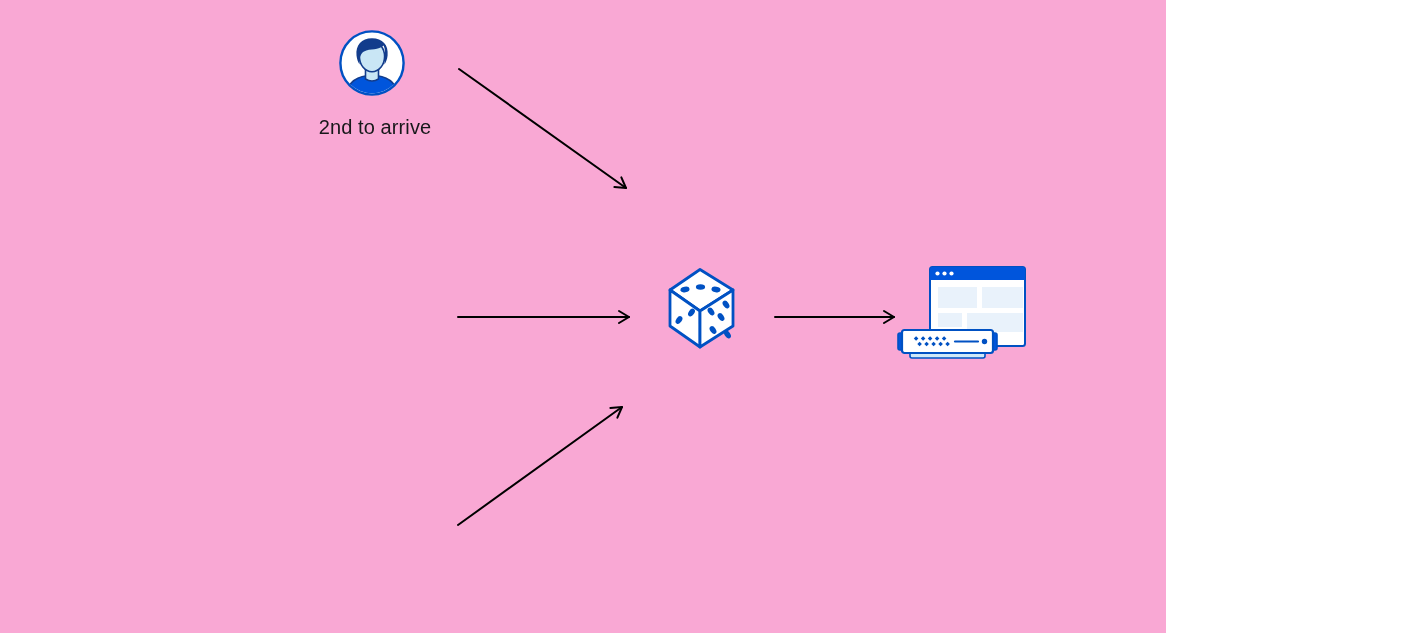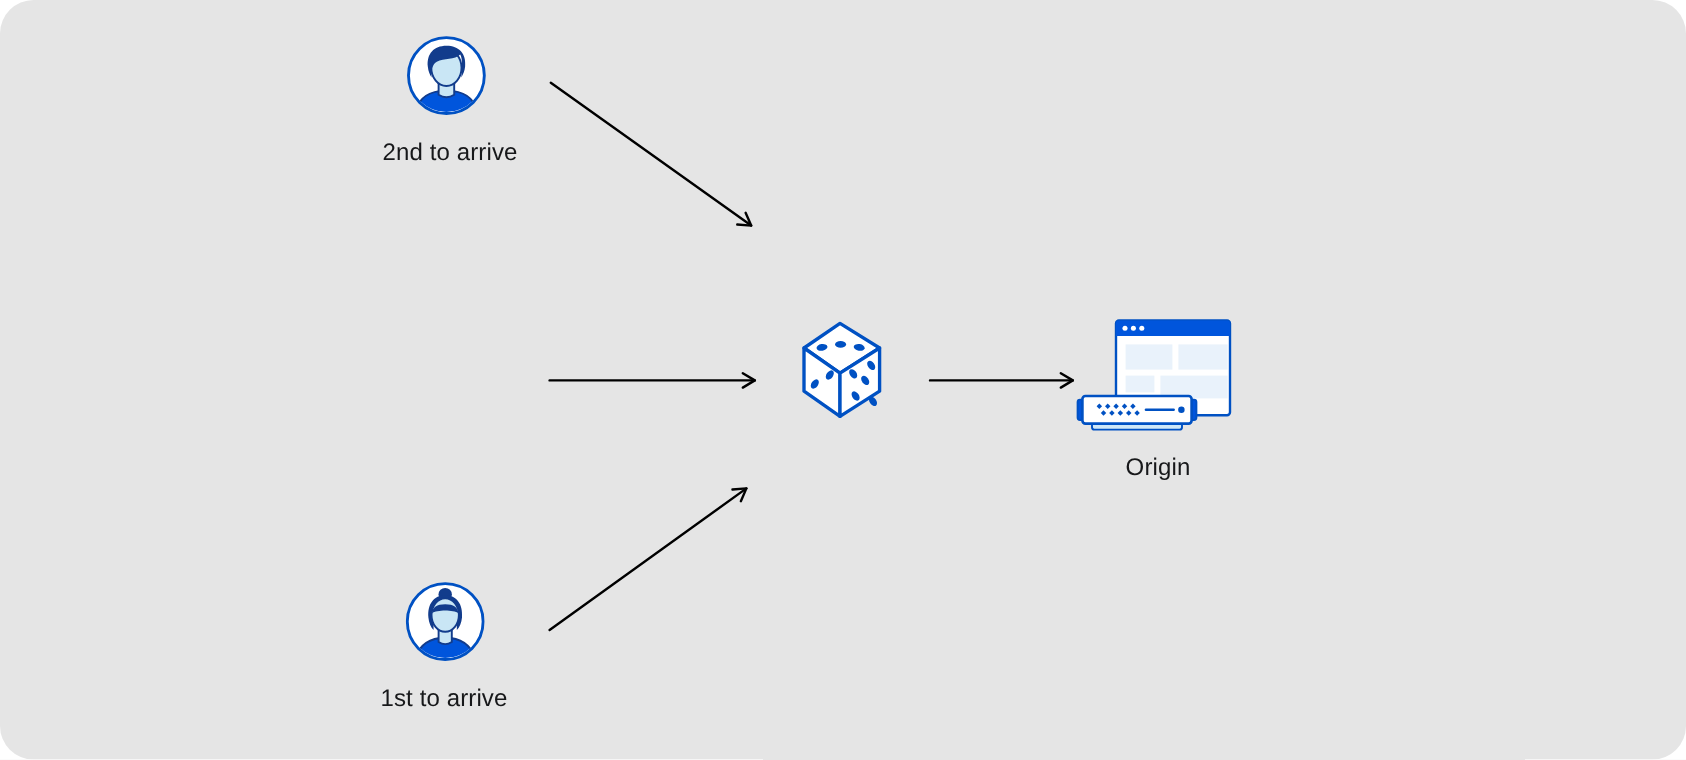--- a/index.html
+++ b/index.html
@@ -7,25 +7,24 @@
     --bright-blue:#0055dc;
     --navy:#123c8c;
     --face:#c9e6f5;
     --pale:#e9f2fb;
     --base:#cfe8f8;
     --ink:#17181a;
   }
   html,body{margin:0;padding:0;background:#ffffff;}
   .canvas{
     position:relative;
-    width:1405px;height:633px;
-    background:#e5e5e5;
+    width:1166px;height:633px;
+    background:#f9a8d4;
     overflow:hidden;
     font-family:"Liberation Sans","DejaVu Sans",sans-serif;
-    border-radius:28px;
   }
   .arrows{position:absolute;left:0;top:0;width:1405px;height:633px;}
   .node{position:absolute;}
   .avatar{display:block;}
   .node-label{
     position:absolute;
     width:240px;
     text-align:center;
     font-size:20px;
     line-height:24px;
@@ -67,42 +66,20 @@
         <path d="M33,8.2 C22.5,8.2 16.5,15 17.5,25.5 C17.9,29.5 19.2,32.5 20.6,34.5
                  C20.2,28 21.5,23.5 25,21.5 C31,18.2 40,20.5 44.5,15.5
                  C46.6,18.5 46.2,27.5 45.4,34.5 C47,32.2 48.2,29.3 48.6,25.5
                  C49.7,14.8 43.5,8.2 33,8.2 Z" fill="#123c8c"></path>
       </g>
     </svg>
     <div class="node-label" style="left:-84px;top:85px;">2nd to arrive</div>
   </div>
 
 
-  <div class="node" style="left:338px;top:485px;">
-    <svg class="avatar" width="66" height="66" viewBox="0 0 66 66">
-      <defs>
-          <clipPath id="c3">
-            <circle cx="33" cy="33" r="30.4"></circle>
-          </clipPath>
-        </defs>
-      <circle cx="33" cy="33" r="31.6" fill="#ffffff" stroke="#0051c3" stroke-width="2.4"></circle>
-      <g clip-path="url(#c3)">
-        <path d="M7,66 C11,52 21,46.5 33,46.5 C45,46.5 55,52 59,66 Z" fill="#0055dc" stroke="#123c8c" stroke-width="1.6"></path>
-        <path d="M27.5,34 L27.5,50 Q33,53.5 38.5,50 L38.5,34 Z" fill="#c9e6f5" stroke="#123c8c" stroke-width="1.6"></path>
-        <circle cx="33" cy="10.5" r="5.6" fill="#123c8c"></circle>
-        <path d="M33,11 C23.5,11 18,18.5 19,29.5 C19.4,33.8 21,37.8 23.3,40
-                 L23.3,23.5 C28,19.8 38,19.8 42.7,23.5 L42.7,40
-                 C45,37.8 46.6,33.8 47,29.5 C48,18.5 42.5,11 33,11 Z" fill="#123c8c"></path>
-        <ellipse cx="33" cy="27.5" rx="11.4" ry="14" fill="#c9e6f5" stroke="#123c8c" stroke-width="1.6"></ellipse>
-        <path d="M22,26 C22.5,21 26,18.5 33,18.5 C40,18.5 43.5,21 44,26
-                 C40,23 26,23 22,26 Z" fill="#123c8c"></path>
-      </g>
-    </svg>
-    <div class="node-label" style="left:-88px;top:85px;">1st to arrive</div>
-  </div>
 
   <div class="node" style="left:668px;top:266px;">
     <svg width="68" height="86" viewBox="0 0 68 86">
       <g stroke="#0051c3" stroke-width="2.8" stroke-linejoin="round" fill="#ffffff">
         <path d="M32,3.5 L65,24 L32,45 L2,24 Z"></path>
         <path d="M2,24 L32,45 L32,81 L2,60 Z"></path>
         <path d="M65,24 L32,45 L32,81 L65,60 Z"></path>
       </g>
       <g fill="#0051c3">
         <ellipse cx="17" cy="23.5" rx="4.6" ry="2.8" transform="rotate(-10 17 23.5)"></ellipse>
@@ -148,16 +125,15 @@
           <rect x="22" y="80.5" width="3.2" height="3.2" transform="rotate(45 23.6 82.1)"></rect>
           <rect x="29" y="80.5" width="3.2" height="3.2" transform="rotate(45 30.6 82.1)"></rect>
           <rect x="36" y="80.5" width="3.2" height="3.2" transform="rotate(45 37.6 82.1)"></rect>
           <rect x="43" y="80.5" width="3.2" height="3.2" transform="rotate(45 44.6 82.1)"></rect>
           <rect x="50" y="80.5" width="3.2" height="3.2" transform="rotate(45 51.6 82.1)"></rect>
         </g>
         <line x1="59" y1="79.5" x2="82" y2="79.5" stroke="#0051c3" stroke-width="2.2" stroke-linecap="round"></line>
         <circle cx="88.5" cy="79.5" r="2.7" fill="#0051c3"></circle>
       </g>
     </svg>
-    <div class="node-label" style="left:-51px;top:116px;">Origin</div>
   </div>
 
 </div>
 
 </body></html>

